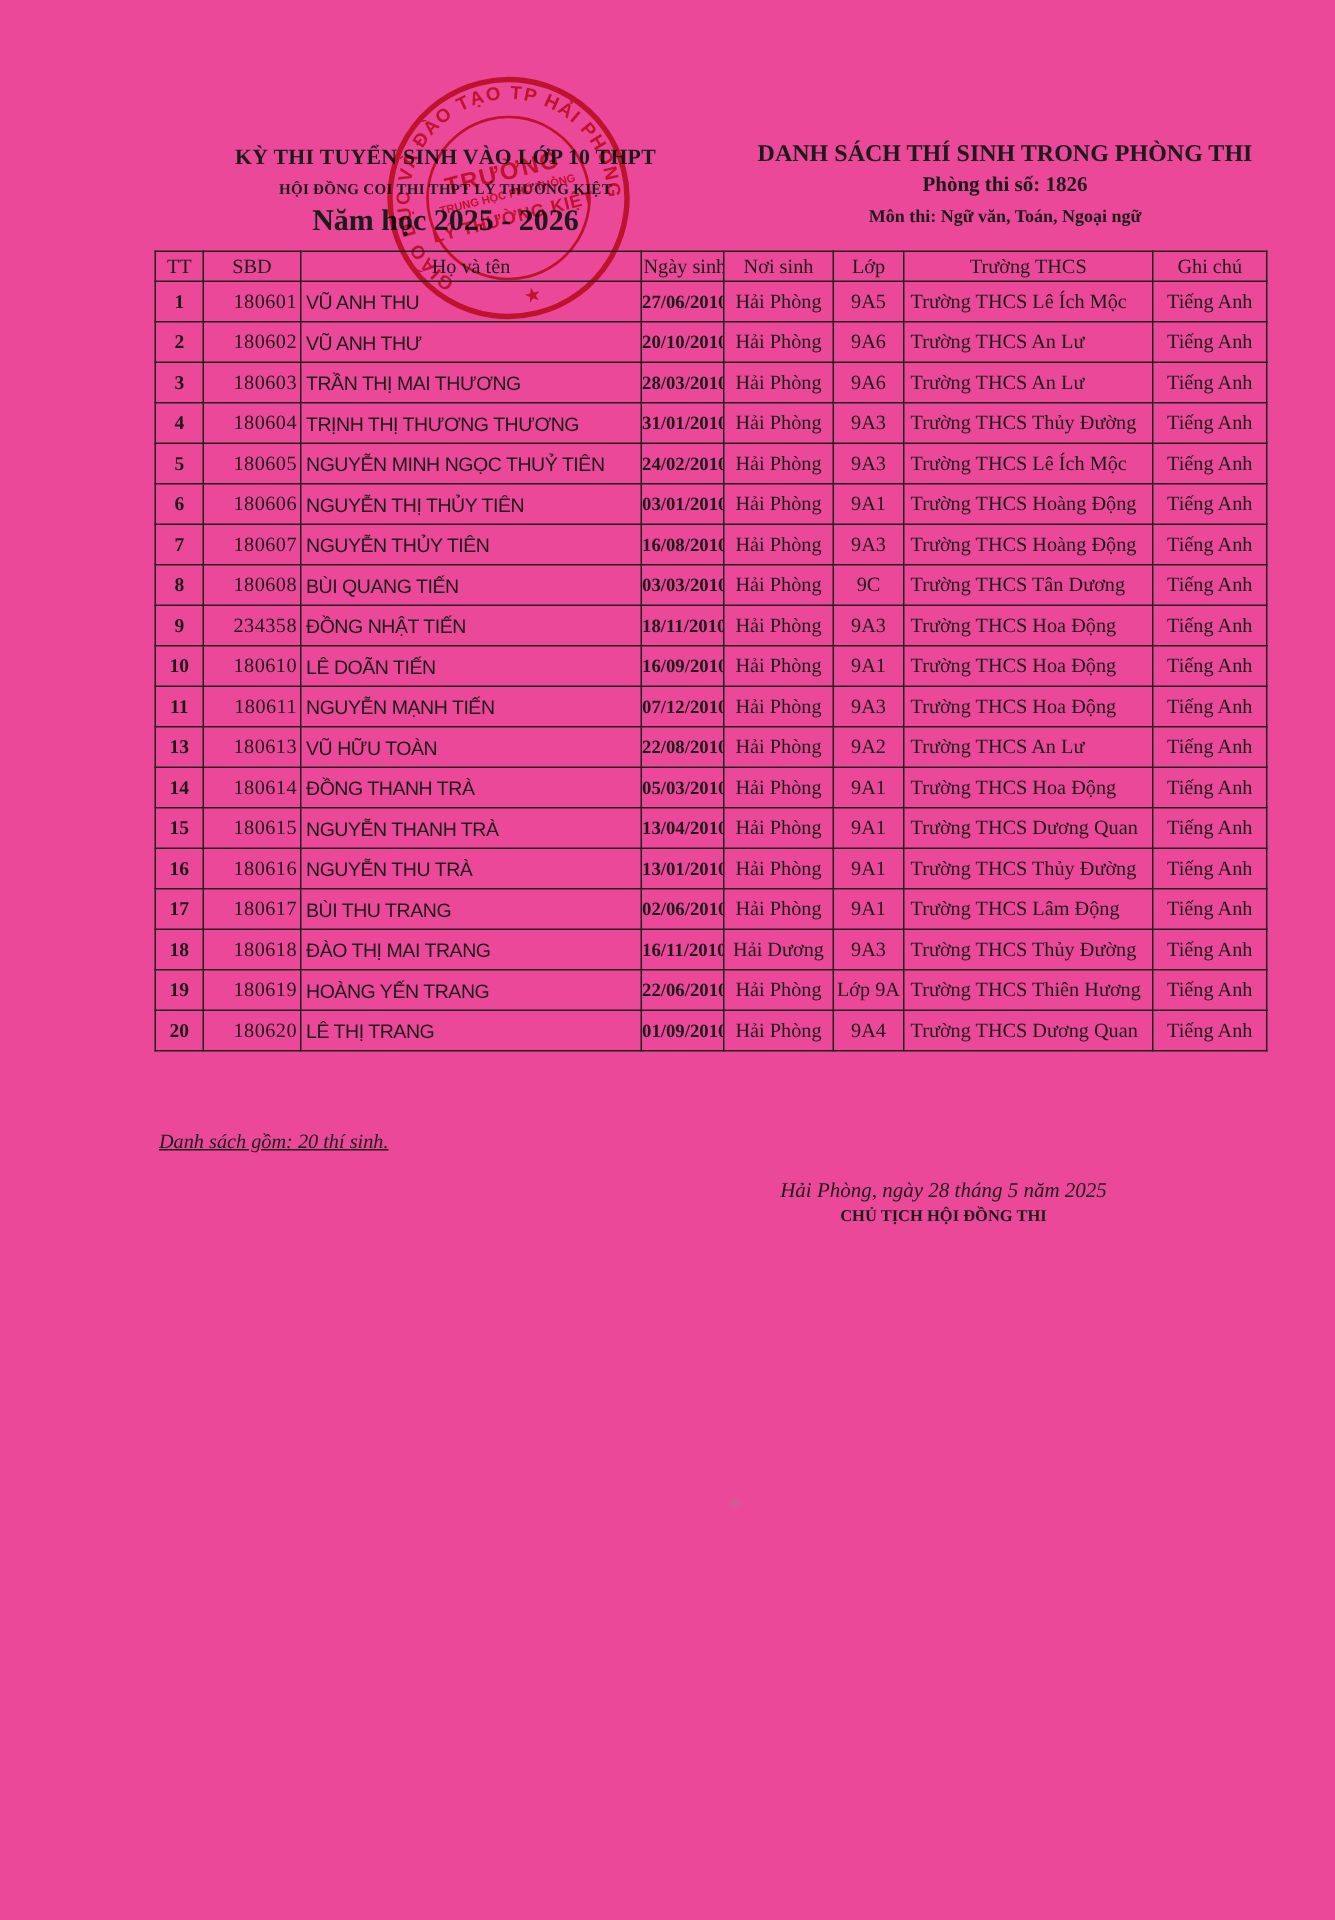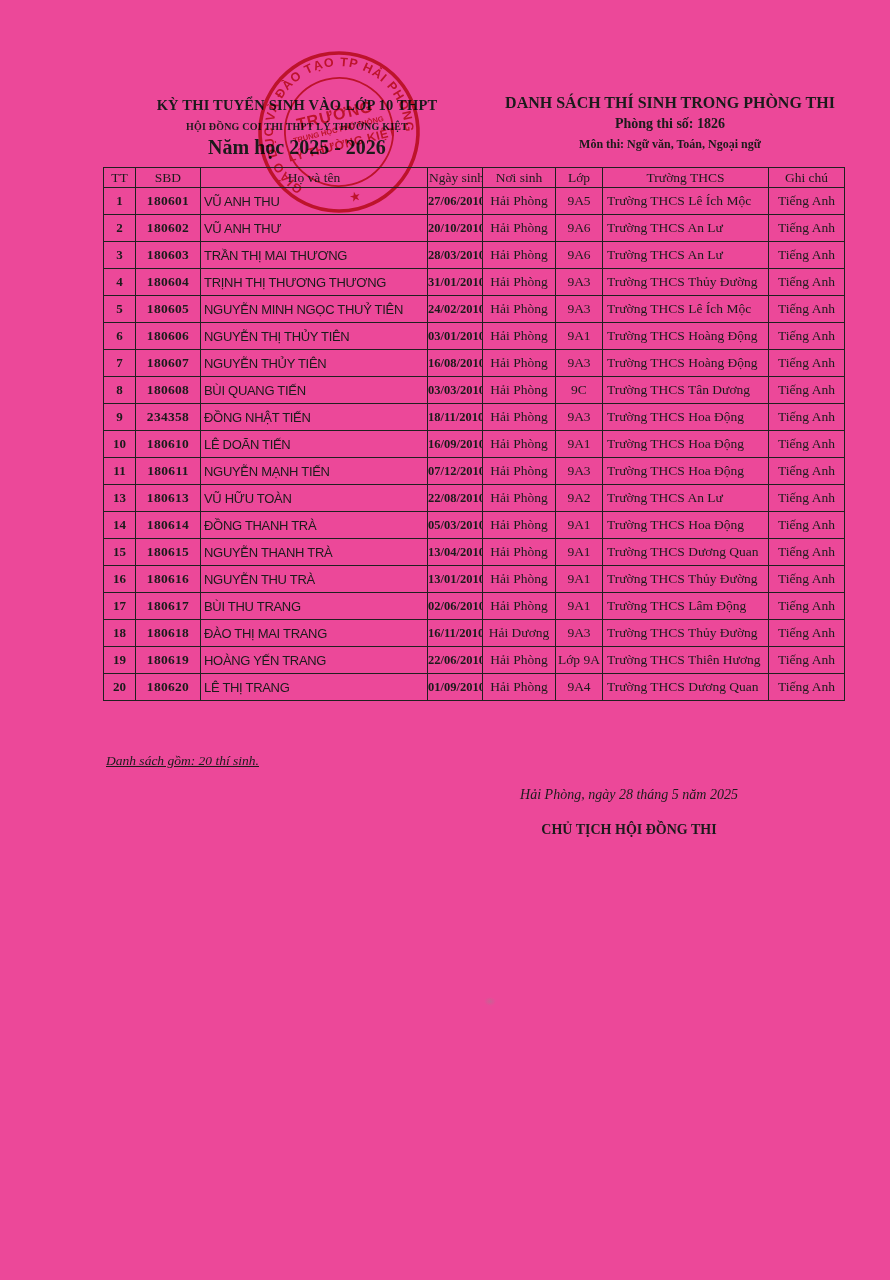--- a/index.html
+++ b/index.html
@@ -52,39 +52,39 @@
   }
   .roster th, .roster td {
     border:1.7px solid #202020; overflow:hidden; white-space:nowrap;
   }
   .roster th {
     height:19px; font-size:13.5px; font-weight:normal;
     text-align:center; padding:0 1px;
   }
   .roster td { height:26px; font-size:13.5px; padding:0 2px; }
   td.c0 { text-align:center; font-weight:bold; font-size:13px; }
-  td.c1 { text-align:center; font-weight:bold; letter-spacing:0.3px; }
+  td.c1 { text-align:right; font-weight:normal; letter-spacing:0.3px; }
   td.c2 { font-family:"Liberation Sans", sans-serif; font-size:13px;
           letter-spacing:-0.3px; padding-left:3px; }
   td.c3 { text-align:center; font-weight:bold; font-size:12.5px; padding:0; }
   td.c4 { text-align:center; }
   td.c5 { text-align:center; padding:0; }
   td.c6 { padding-left:4px; }
   td.c7 { text-align:center; }
 
   
   .count-note {
     position:absolute; left:106px; top:753px;
     font-style:italic; font-size:13.5px;text-decoration:underline;
   }
   .sign-block {
     position:absolute; left:448px; top:786px; width:362px; text-align:center;
   }
   .place-date { font-style:italic; font-size:14px; line-height:18px; }
-  .sign-title { font-weight:bold; font-size:14px; margin-top:18px; }
+  .sign-title { font-weight:bold; font-size:11px; margin-top:1px; }
 
   .speck {
     position:absolute; left:484px; top:997px; width:12px; height:9px;
     background:radial-gradient(ellipse at center, rgba(140,140,140,0.35), rgba(140,140,140,0) 70%);
   }
 </style>
 </head>
 <body>
 
 <div class="page">

